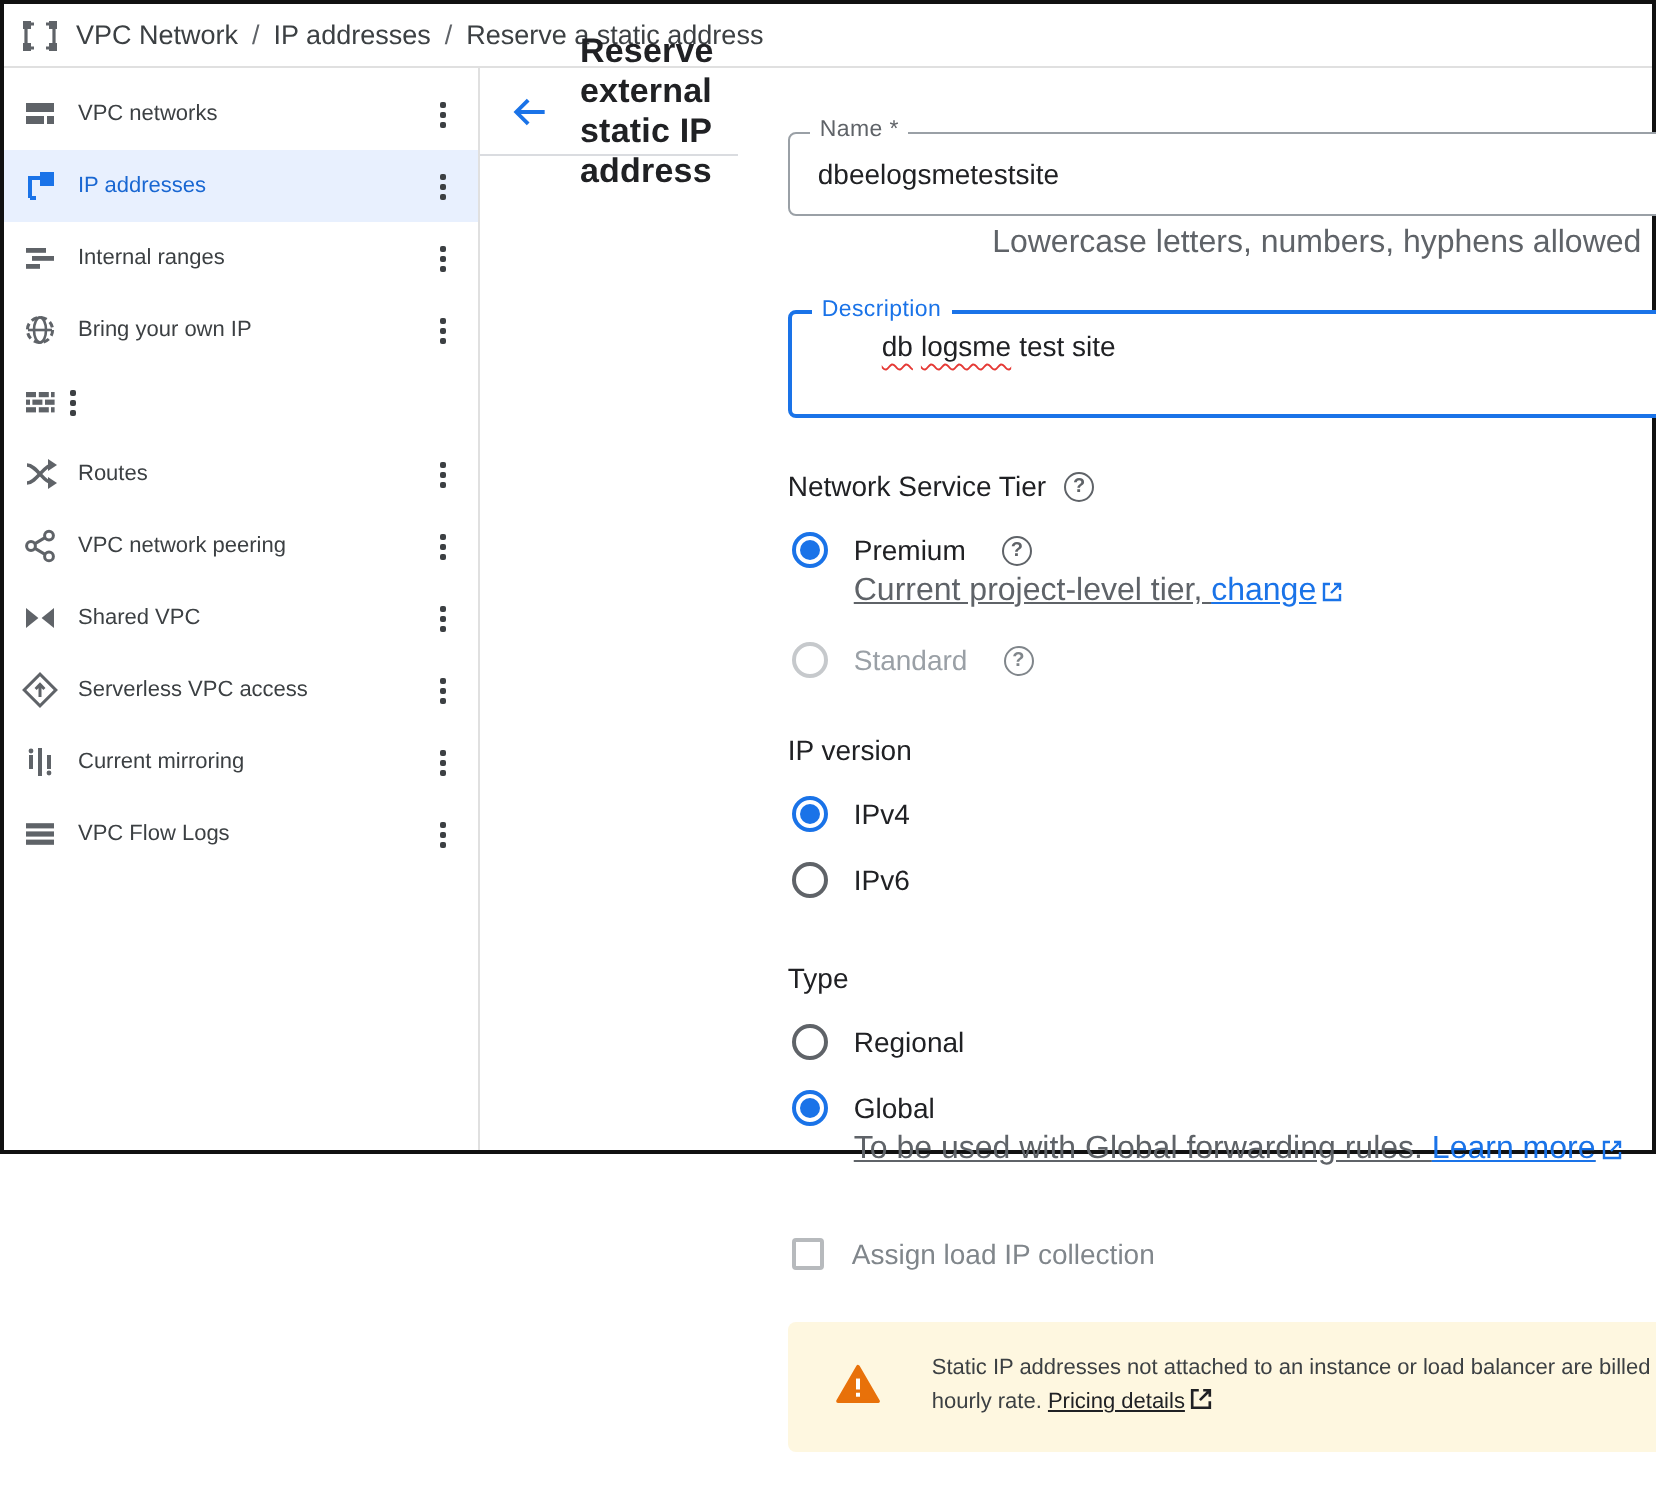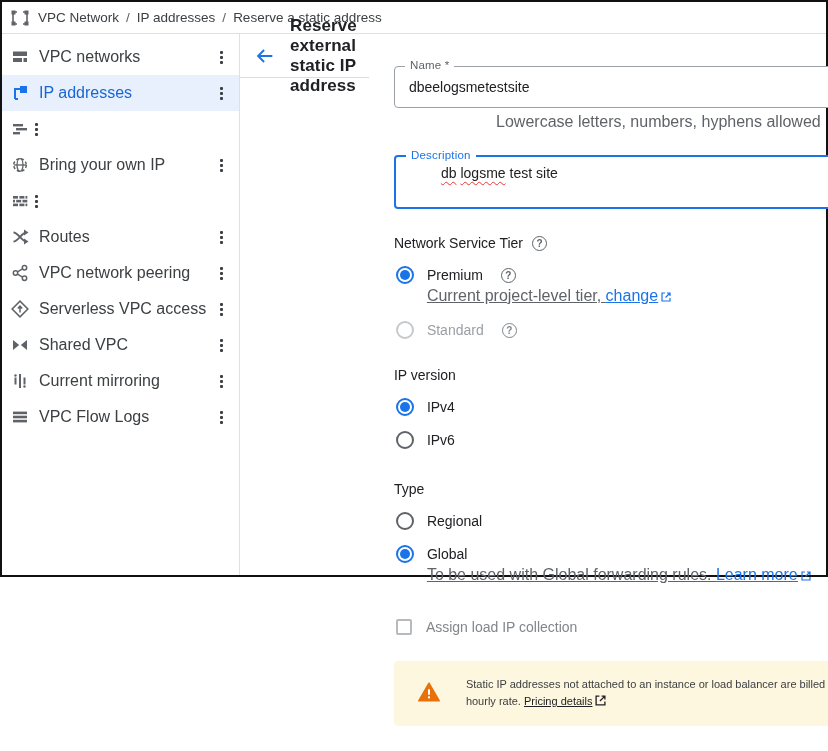--- a/index.html
+++ b/index.html
@@ -33,21 +33,21 @@
   .sidebar {
     width: 238px; flex: 0 0 238px;
     border-right: 1px solid #e0e0e0;
     padding-top: 5px;
     background: #fff;
   }
   .nav-item {
     height: 36px; display: flex; align-items: center;
     padding: 0 10px 0 9px;
     cursor: pointer;
-    color: #3c4043; font-size: 16px;
+    color: #3c4043; font-size: 11px;
   }
   .nav-item .nav-icon { width: 18px; height: 18px; flex: 0 0 18px; display: inline-flex; align-items: center; justify-content: center; }
   .nav-item .nav-label { margin-left: 10px; flex: 1; white-space: nowrap; overflow: hidden; }
   .nav-item.selected { background: #e8f0fe; color: #1967d2; }
   .nav-item.selected .nav-icon svg * { stroke: #1a73e8; }
   .nav-item.selected .nav-icon svg .f { fill: #1a73e8; }
   .kebab { display: flex; flex-direction: column; gap: 2px; padding: 4px 6px; }
   .kebab i { width: 3px; height: 3px; background: #3c4043; border-radius: 1px; display: block; }
   .nav-icon svg * { stroke: #5f6368; }
   .nav-icon svg .f { fill: #5f6368; stroke: none; }
@@ -187,20 +187,21 @@
       </div>
 
       <div class="nav-item">
         <span class="nav-icon">
           <svg width="18" height="18" viewBox="0 0 18 18">
             <rect class="f" x="2" y="4" width="10" height="2.4"></rect>
             <rect class="f" x="5" y="8" width="11" height="2.4"></rect>
             <rect class="f" x="2" y="12" width="7" height="2.4"></rect>
           </svg>
         </span>
+        <span class="nav-label">Internal ranges</span>
         <span class="kebab">
             <i></i>
             <i></i>
             <i></i>
           </span>
       </div>
 
       <div class="nav-item">
         <span class="nav-icon">
           <svg width="18" height="18" viewBox="0 0 18 18">
@@ -268,40 +269,40 @@
         <span class="kebab">
             <i></i>
             <i></i>
             <i></i>
           </span>
       </div>
 
       <div class="nav-item">
         <span class="nav-icon">
           <svg width="18" height="18" viewBox="0 0 18 18">
+            <path class="f" d="M2 4 L8.2 9 L2 14 Z"></path>
+            <path class="f" d="M16 4 L9.8 9 L16 14 Z"></path>
+          </svg>
+        </span>
+        <span class="nav-label">Shared VPC</span>
+        <span class="kebab">
+            <i></i>
+            <i></i>
+            <i></i>
+          </span>
+      </div>
+
+      <div class="nav-item">
+        <span class="nav-icon">
+          <svg width="18" height="18" viewBox="0 0 18 18">
             <rect class="nf" x="3.4" y="3.4" width="11.2" height="11.2" stroke-width="1.5" transform="rotate(45 9 9)"></rect>
             <path class="nf" d="M9 12.5 V6.5 M6.8 8.5 L9 6.2 L11.2 8.5" stroke-width="1.5"></path>
           </svg>
         </span>
         <span class="nav-label">Serverless VPC access</span>
-        <span class="kebab">
-            <i></i>
-            <i></i>
-            <i></i>
-          </span>
-      </div>
-
-      <div class="nav-item">
-        <span class="nav-icon">
-          <svg width="18" height="18" viewBox="0 0 18 18">
-            <path class="f" d="M2 4 L8.2 9 L2 14 Z"></path>
-            <path class="f" d="M16 4 L9.8 9 L16 14 Z"></path>
-          </svg>
-        </span>
-        <span class="nav-label">Shared VPC</span>
         <span class="kebab">
             <i></i>
             <i></i>
             <i></i>
           </span>
       </div>
 
       <div class="nav-item">
         <span class="nav-icon">
           <svg width="18" height="18" viewBox="0 0 18 18">

